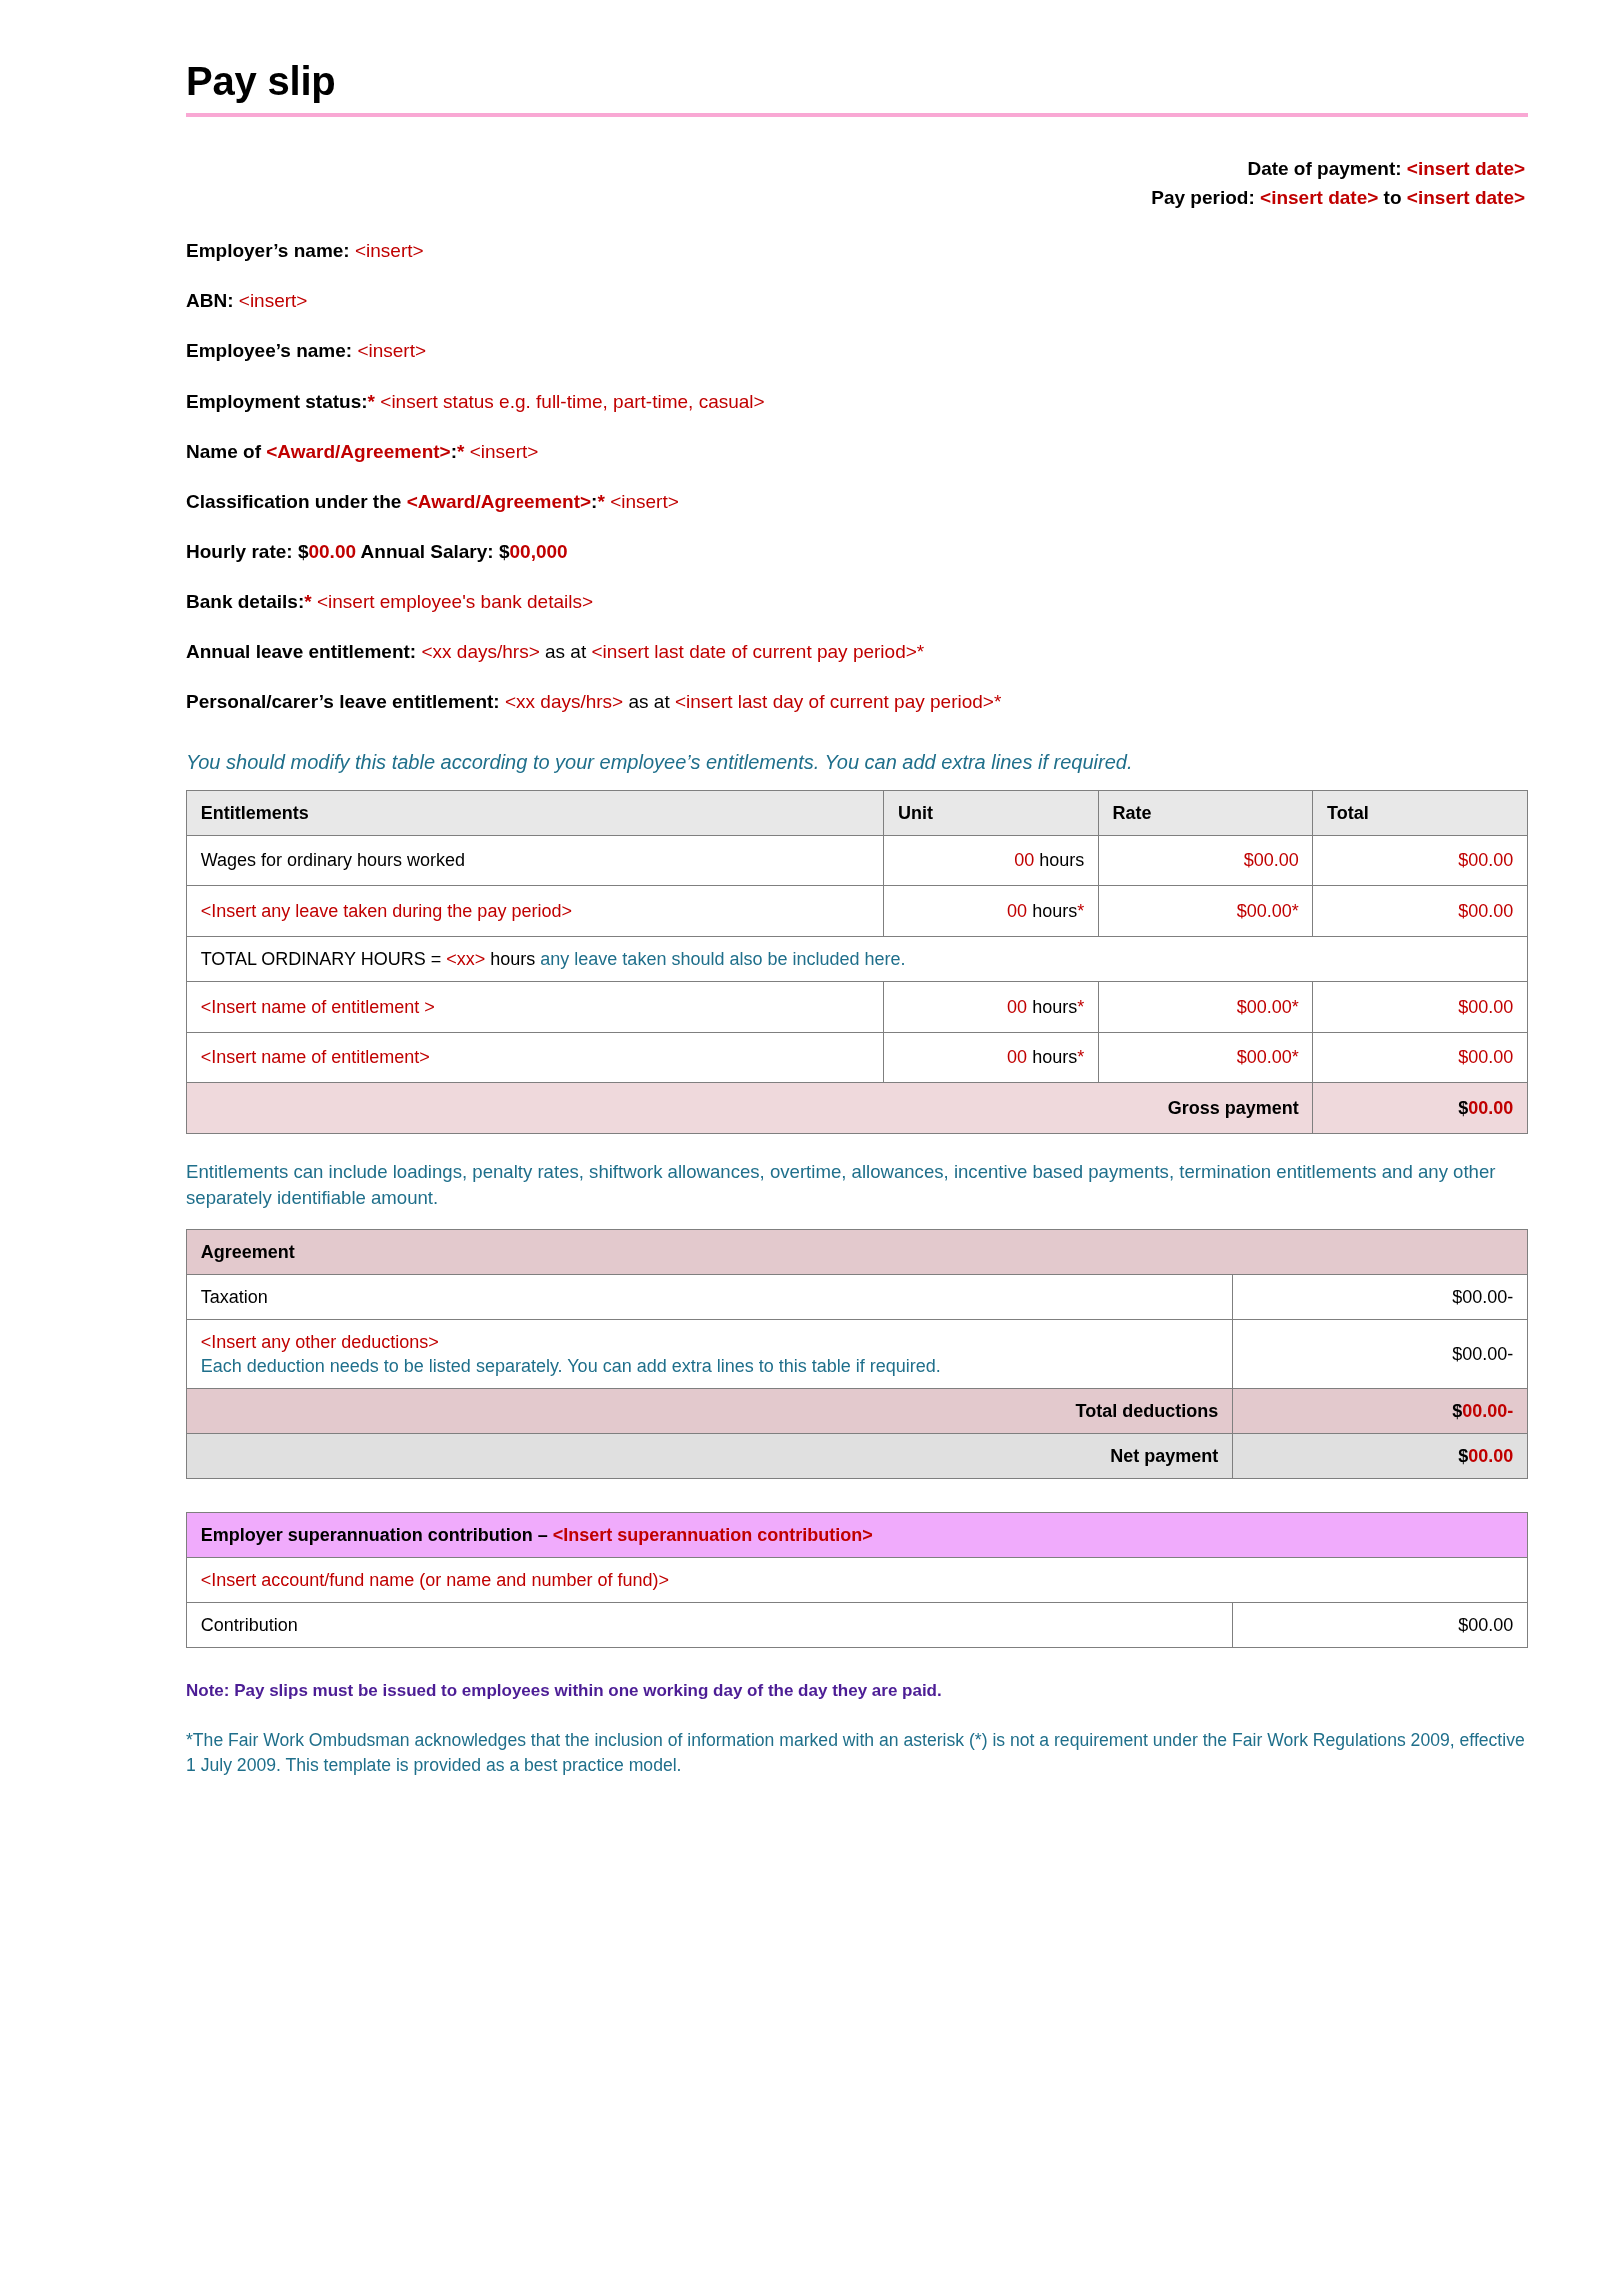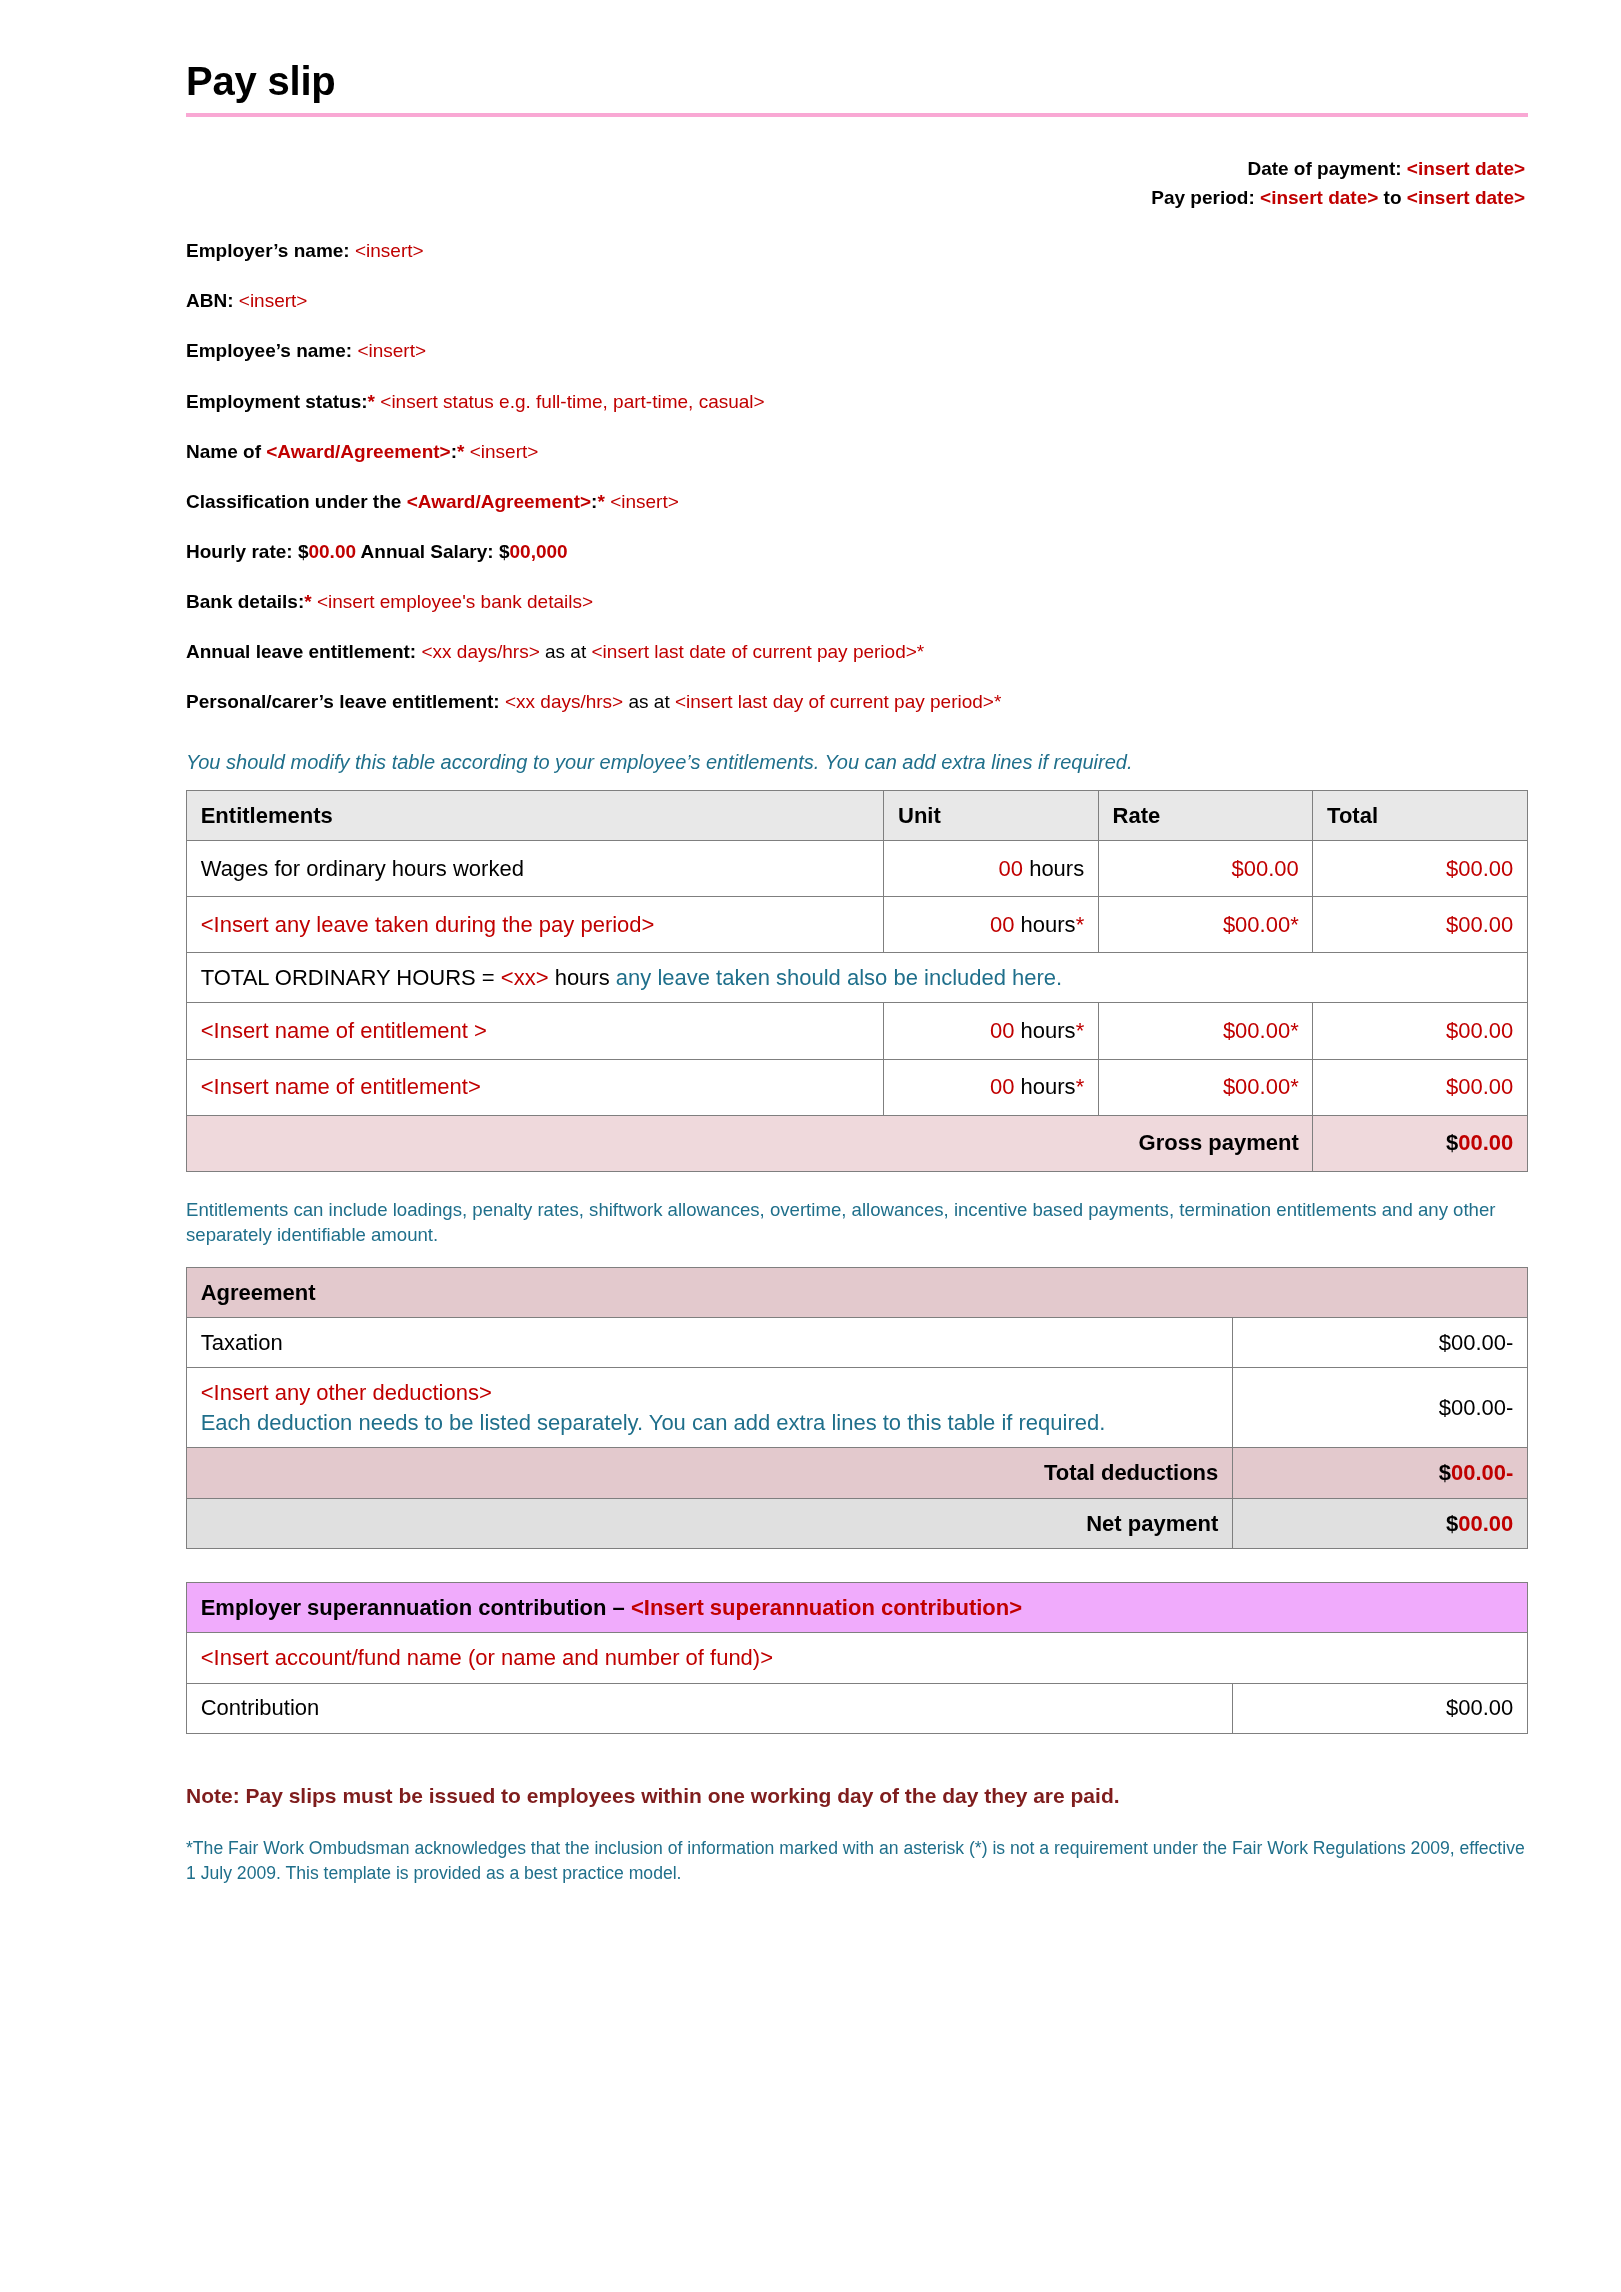--- a/index.html
+++ b/index.html
@@ -67,21 +67,21 @@
 
   
   table {
     border-collapse: collapse;
     width: 100%;
     table-layout: fixed;
   }
   .tbl td, .tbl th {
     border: 1px solid #7f7f7f;
     padding: 9.8px 13.7px;
-    font-size: 22px;
+    font-size: 18px;
     vertical-align: middle;
     line-height: 1.35;
   }
   .tbl th {
     background: #e8e8e8;
     font-weight: bold;
     text-align: left;
   }
   .ent-table { margin-top: 3.9px; }
   .ent-table col.c1 { width: 52%; }
@@ -124,24 +124,24 @@
   
   .sup-table { margin-top: 33px; }
   .sup-table col.s1 { width: 78%; }
   .sup-table col.s2 { width: 22%; }
   .sup-head td {
     background: #f0abfc;
     font-weight: bold;
   }
 
   .note-blue {
-    color: #7f1d1d;
-    font-size: 21px;
-    font-weight: bold;
-    margin-top: 47px;
+    color: #4c1d95;
+    font-size: 17px;
+    font-weight: bold;
+    margin-top: 31px;
     line-height: 1.4;
   }
   .footnote {
     color: #1F6F8B;
     font-size: 17.6px;
     margin-top: 25.5px;
     line-height: 1.45;
   }
 </style>
 </head>

